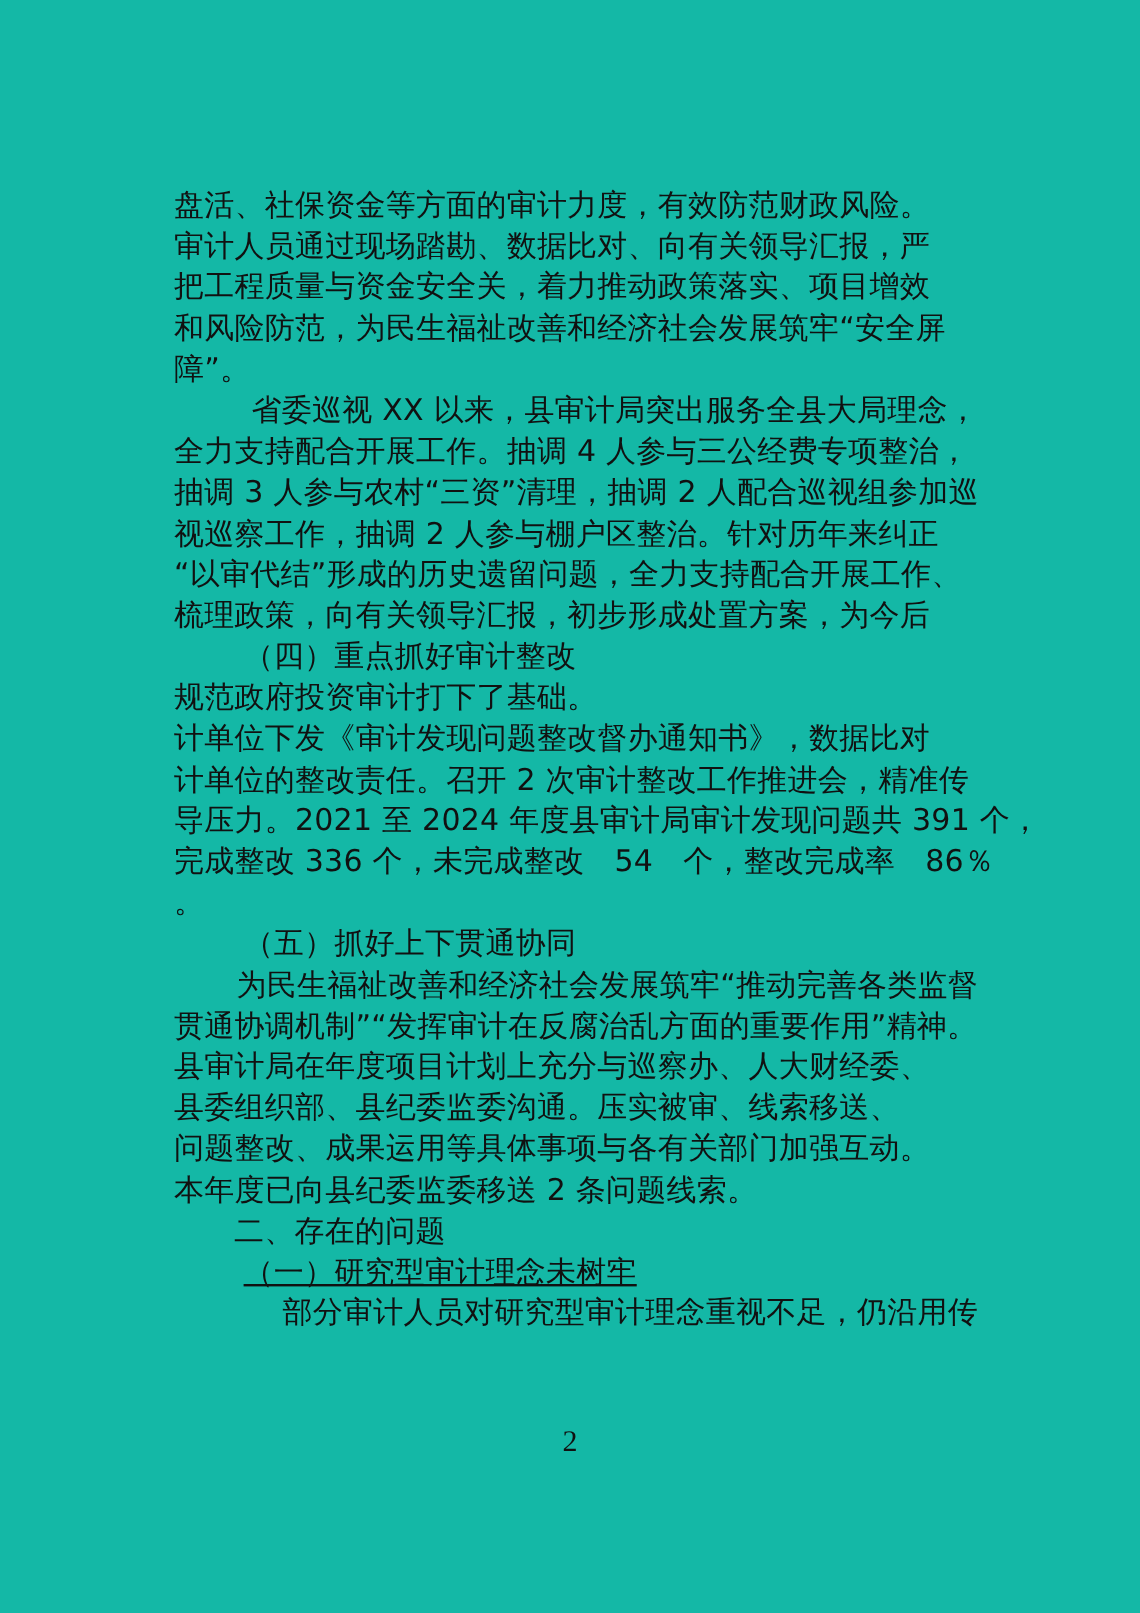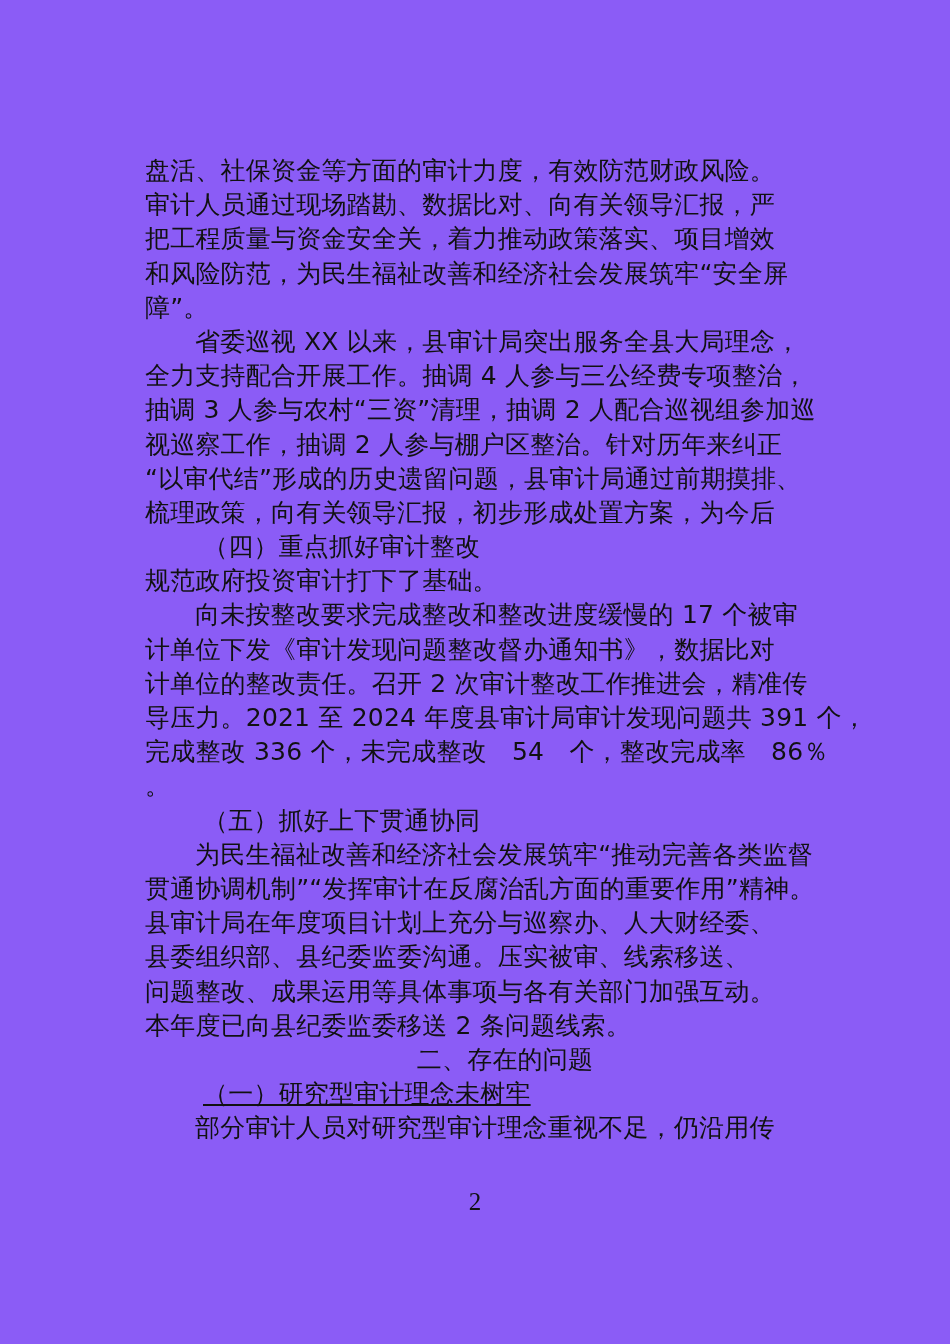--- a/index.html
+++ b/index.html
@@ -14,38 +14,38 @@
     overflow: hidden;
     font-family: "DejaVu Sans", "Liberation Sans", sans-serif;
     color: #111111;
   }
   .page {
     position: absolute;
     left: 0;
     top: 0;
     width: 950px;
     height: 1344px;
-    background: #8b5cf6;
+    background: #14b8a6;
   }
   .body-text {
     position: absolute;
     left: 145px;
     top: 154px;
     width: 670px;
   }
   .line {
     height: 34.2px;
     line-height: 34.2px;
     font-size: 25px;
     white-space: nowrap;
     letter-spacing: 0.2px;
   }
-  .indent-2 { padding-left: 50px; }
+  .indent-2 { padding-left: 50px; text-align: right; }
   .indent-heading { padding-left: 58px; }
-  .indent-h1 { padding-left: 50px; text-align: center; }
+  .indent-h1 { padding-left: 50px; }
   .indent-h2 { padding-left: 58px; text-decoration: underline; }
   .page-number {
     position: absolute;
     left: 0;
     width: 950px;
     top: 1188px;
     text-align: center;
     font-family: "Liberation Serif", "DejaVu Serif", serif;
     font-size: 25px;
     color: #111111;
@@ -58,25 +58,24 @@
   <div class="body-text">
     <div class="line">盘活、社保资金等方面的审计力度，有效防范财政风险。</div>
     <div class="line">审计人员通过现场踏勘、数据比对、向有关领导汇报，严</div>
     <div class="line">把工程质量与资金安全关，着力推动政策落实、项目增效</div>
     <div class="line">和风险防范，为民生福祉改善和经济社会发展筑牢“安全屏</div>
     <div class="line">障”。</div>
     <div class="line indent-2">省委巡视 XX 以来，县审计局突出服务全县大局理念，</div>
     <div class="line">全力支持配合开展工作。抽调 4 人参与三公经费专项整治，</div>
     <div class="line">抽调 3 人参与农村“三资”清理，抽调 2 人配合巡视组参加巡</div>
     <div class="line">视巡察工作，抽调 2 人参与棚户区整治。针对历年来纠正</div>
-    <div class="line">“以审代结”形成的历史遗留问题，县审计局通过前期摸排、</div>
+    <div class="line">“以审代结”形成的历史遗留问题，全力支持配合开展工作、</div>
     <div class="line">梳理政策，向有关领导汇报，初步形成处置方案，为今后</div>
     <div class="line indent-heading">（四）重点抓好审计整改</div>
     <div class="line">规范政府投资审计打下了基础。</div>
-    <div class="line indent-2">向未按整改要求完成整改和整改进度缓慢的 17 个被审</div>
     <div class="line">计单位下发《审计发现问题整改督办通知书》，数据比对</div>
     <div class="line">计单位的整改责任。召开 2 次审计整改工作推进会，精准传</div>
     <div class="line">导压力。2021 至 2024 年度县审计局审计发现问题共 391 个，</div>
     <div class="line">完成整改 336 个，未完成整改　54　个，整改完成率　86％</div>
     <div class="line">。</div>
     <div class="line indent-heading">（五）抓好上下贯通协同</div>
     <div class="line indent-2">为民生福祉改善和经济社会发展筑牢“推动完善各类监督</div>
     <div class="line">贯通协调机制”“发挥审计在反腐治乱方面的重要作用”精神。</div>
     <div class="line">县审计局在年度项目计划上充分与巡察办、人大财经委、</div>
     <div class="line">县委组织部、县纪委监委沟通。压实被审、线索移送、</div>

